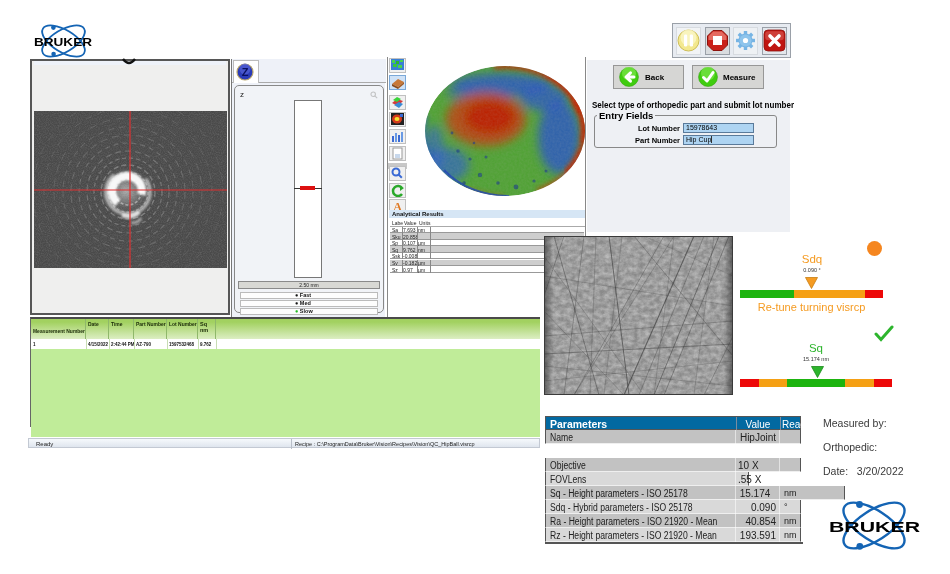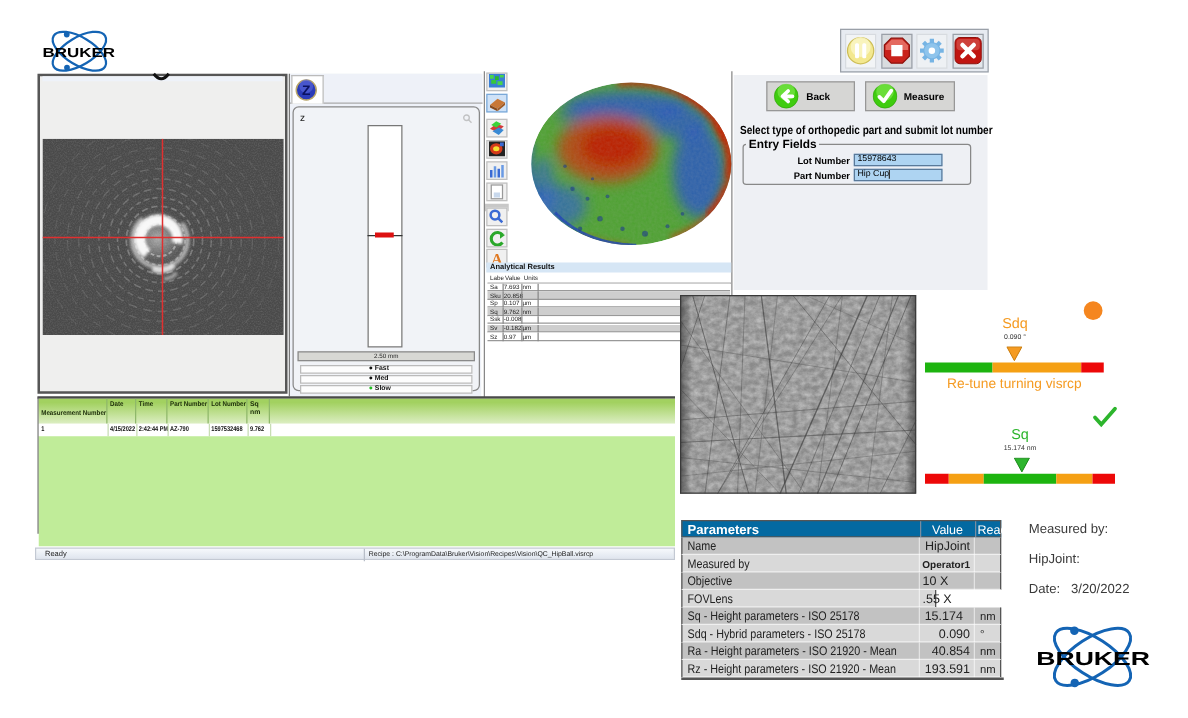--- a/index.html
+++ b/index.html
@@ -482,42 +482,35 @@
         <span style="position:absolute; left:234px; top:0; height:14px; border-left:1.5px solid #7a8da0;"></span>
         <span style="position:absolute; left:236px; top:1.5px; width:20px; text-align:center; font-size:10px; color:#fff;">Ready</span>
       </div>
       <div style="position:absolute; left:0; top:14px; width:256px; height:14px; background:#c2c2c2; border-left:1px solid #555; border-right:1px solid #555; border-bottom:1px solid #efefef;">
         <span style="position:absolute; left:4px; top:1.5px; font-size:10px; color:#222; white-space:nowrap; transform:scaleX(0.86); transform-origin:0 0; display:inline-block;">Name</span>
         <span style="position:absolute; top:1.5px; font-size:10px; color:#222; left:190px; width:42px; text-align:center; padding-left:2px;">HipJoint</span>
         <span style="position:absolute; left:238px; top:1.5px; font-size:9px; color:#222;"></span>
         <span style="position:absolute; left:189px; top:0; height:14px; border-left:1px solid rgba(255,255,255,0.55);"></span>
         <span style="position:absolute; left:233px; top:0; height:14px; border-left:1px solid rgba(255,255,255,0.55);"></span>
       </div>
-      <div style="position:absolute; left:0; top:28px; width:256px; height:14px; background:#d9d9d9; border-left:1px solid #555; border-right:1px solid #555; border-bottom:1px solid #efefef;">
-        <span style="position:absolute; left:4px; top:1.5px; font-size:10px; color:#222; white-space:nowrap; transform:scaleX(0.86); transform-origin:0 0; display:inline-block;">Measured by</span>
-        <span style="position:absolute; top:3px; font-size:8px; color:#222; left:190px; width:42px; text-align:center; font-weight:bold; font-size:8px;">Operator1</span>
-        <span style="position:absolute; left:238px; top:1.5px; font-size:9px; color:#222;"></span>
-        <span style="position:absolute; left:189px; top:0; height:14px; border-left:1px solid rgba(255,255,255,0.55);"></span>
-        <span style="position:absolute; left:233px; top:0; height:14px; border-left:1px solid rgba(255,255,255,0.55);"></span>
-      </div>
       <div style="position:absolute; left:0; top:42px; width:256px; height:14px; background:#c2c2c2; border-left:1px solid #555; border-right:1px solid #555; border-bottom:1px solid #efefef;">
         <span style="position:absolute; left:4px; top:1.5px; font-size:10px; color:#222; white-space:nowrap; transform:scaleX(0.86); transform-origin:0 0; display:inline-block;">Objective</span>
         <span style="position:absolute; top:1.5px; font-size:10px; color:#222; left:190px; width:42px; text-align:left; padding-left:2px;">10 X</span>
         <span style="position:absolute; left:238px; top:1.5px; font-size:9px; color:#222;"></span>
         <span style="position:absolute; left:189px; top:0; height:14px; border-left:1px solid rgba(255,255,255,0.55);"></span>
         <span style="position:absolute; left:233px; top:0; height:14px; border-left:1px solid rgba(255,255,255,0.55);"></span>
       </div>
       <div style="position:absolute; left:0; top:56px; width:204px; height:14px; background:#d9d9d9; border-left:1px solid #555; border-right:1px solid #555; border-bottom:1px solid #efefef;">
         <span style="position:absolute; left:4px; top:1.5px; font-size:10px; color:#222; white-space:nowrap; transform:scaleX(0.86); transform-origin:0 0; display:inline-block;">FOVLens</span>
         <span style="position:absolute; top:1.5px; font-size:10px; color:#222; left:190px; width:42px; text-align:left; padding-left:2px;">.55 X</span>
         <span style="position:absolute; left:238px; top:1.5px; font-size:9px; color:#222;"></span>
         <span style="position:absolute; left:189px; top:0; height:14px; border-left:1px solid rgba(255,255,255,0.55);"></span>
         <span style="position:absolute; left:233px; top:0; height:14px; border-left:1px solid rgba(255,255,255,0.55);"></span>
       </div>
-      <div style="position:absolute; left:0; top:70px; width:256px; height:14px; background:#c2c2c2; border-left:1px solid #555; border-right:1px solid #555; border-bottom:1px solid #efefef;">
+      <div style="position:absolute; left:0; top:70px; width:300px; height:14px; background:#c2c2c2; border-left:1px solid #555; border-right:1px solid #555; border-bottom:1px solid #efefef;">
         <span style="position:absolute; left:4px; top:1.5px; font-size:10px; color:#222; white-space:nowrap; transform:scaleX(0.86); transform-origin:0 0; display:inline-block;">Sq - Height parameters - ISO 25178</span>
         <span style="position:absolute; top:1.5px; font-size:10px; color:#222; left:188px; width:42px; text-align:center;">15.174</span>
         <span style="position:absolute; left:238px; top:1.5px; font-size:9px; color:#222;">nm</span>
         <span style="position:absolute; left:189px; top:0; height:14px; border-left:1px solid rgba(255,255,255,0.55);"></span>
         <span style="position:absolute; left:233px; top:0; height:14px; border-left:1px solid rgba(255,255,255,0.55);"></span>
       </div>
       <div style="position:absolute; left:0; top:84px; width:256px; height:14px; background:#d9d9d9; border-left:1px solid #555; border-right:1px solid #555; border-bottom:1px solid #efefef;">
         <span style="position:absolute; left:4px; top:1.5px; font-size:10px; color:#222; white-space:nowrap; transform:scaleX(0.86); transform-origin:0 0; display:inline-block;">Sdq - Hybrid parameters - ISO 25178</span>
         <span style="position:absolute; top:1.5px; font-size:10px; color:#222; left:188px; width:42px; text-align:right;">0.090</span>
         <span style="position:absolute; left:238px; top:1.5px; font-size:9px; color:#222;">°</span>
@@ -535,21 +528,21 @@
         <span style="position:absolute; left:4px; top:1.5px; font-size:10px; color:#222; white-space:nowrap; transform:scaleX(0.86); transform-origin:0 0; display:inline-block;">Rz - Height parameters - ISO 21920 - Mean</span>
         <span style="position:absolute; top:1.5px; font-size:10px; color:#222; left:188px; width:42px; text-align:right;">193.591</span>
         <span style="position:absolute; left:238px; top:1.5px; font-size:9px; color:#222;">nm</span>
         <span style="position:absolute; left:189px; top:0; height:14px; border-left:1px solid rgba(255,255,255,0.55);"></span>
         <span style="position:absolute; left:233px; top:0; height:14px; border-left:1px solid rgba(255,255,255,0.55);"></span>
       </div>
     </div>
 <div class="abs" style="left:545px; top:542px; width:258px; height:2px; background:#555;"></div>
 
 <div class="abs" style="left:823px; top:417px; font-size:10.5px; color:#3a3a3a;">Measured by:</div>
-<div class="abs" style="left:823px; top:441px; font-size:10.5px; color:#3a3a3a;">HipJoint:</div>
+<div class="abs" style="left:823px; top:441px; font-size:10.5px; color:#3a3a3a;">Orthopedic:</div>
 <div class="abs" style="left:823px; top:465px; font-size:10.5px; color:#3a3a3a;">Date:&nbsp;&nbsp;&nbsp;3/20/2022</div>
 
 <svg class="abs" style="left:826px; top:499px;" width="98" height="56" viewBox="0 0 98 56">
   <g fill="none" stroke="#1464b4" stroke-width="2.4">
     <ellipse cx="48" cy="26.5" rx="35" ry="15" transform="rotate(-33 48 26.5)"></ellipse>
     <ellipse cx="48" cy="26.5" rx="35" ry="15" transform="rotate(33 48 26.5)"></ellipse>
   </g>
   <circle cx="33.5" cy="5.5" r="3.4" fill="#1464b4"></circle>
   <circle cx="33.8" cy="47.3" r="3.4" fill="#1464b4"></circle>
   <text x="3" y="33" font-size="15" font-weight="bold" fill="#000" textLength="91" lengthAdjust="spacingAndGlyphs" style="font-family:'Liberation Sans',sans-serif;">BRUKER</text>

